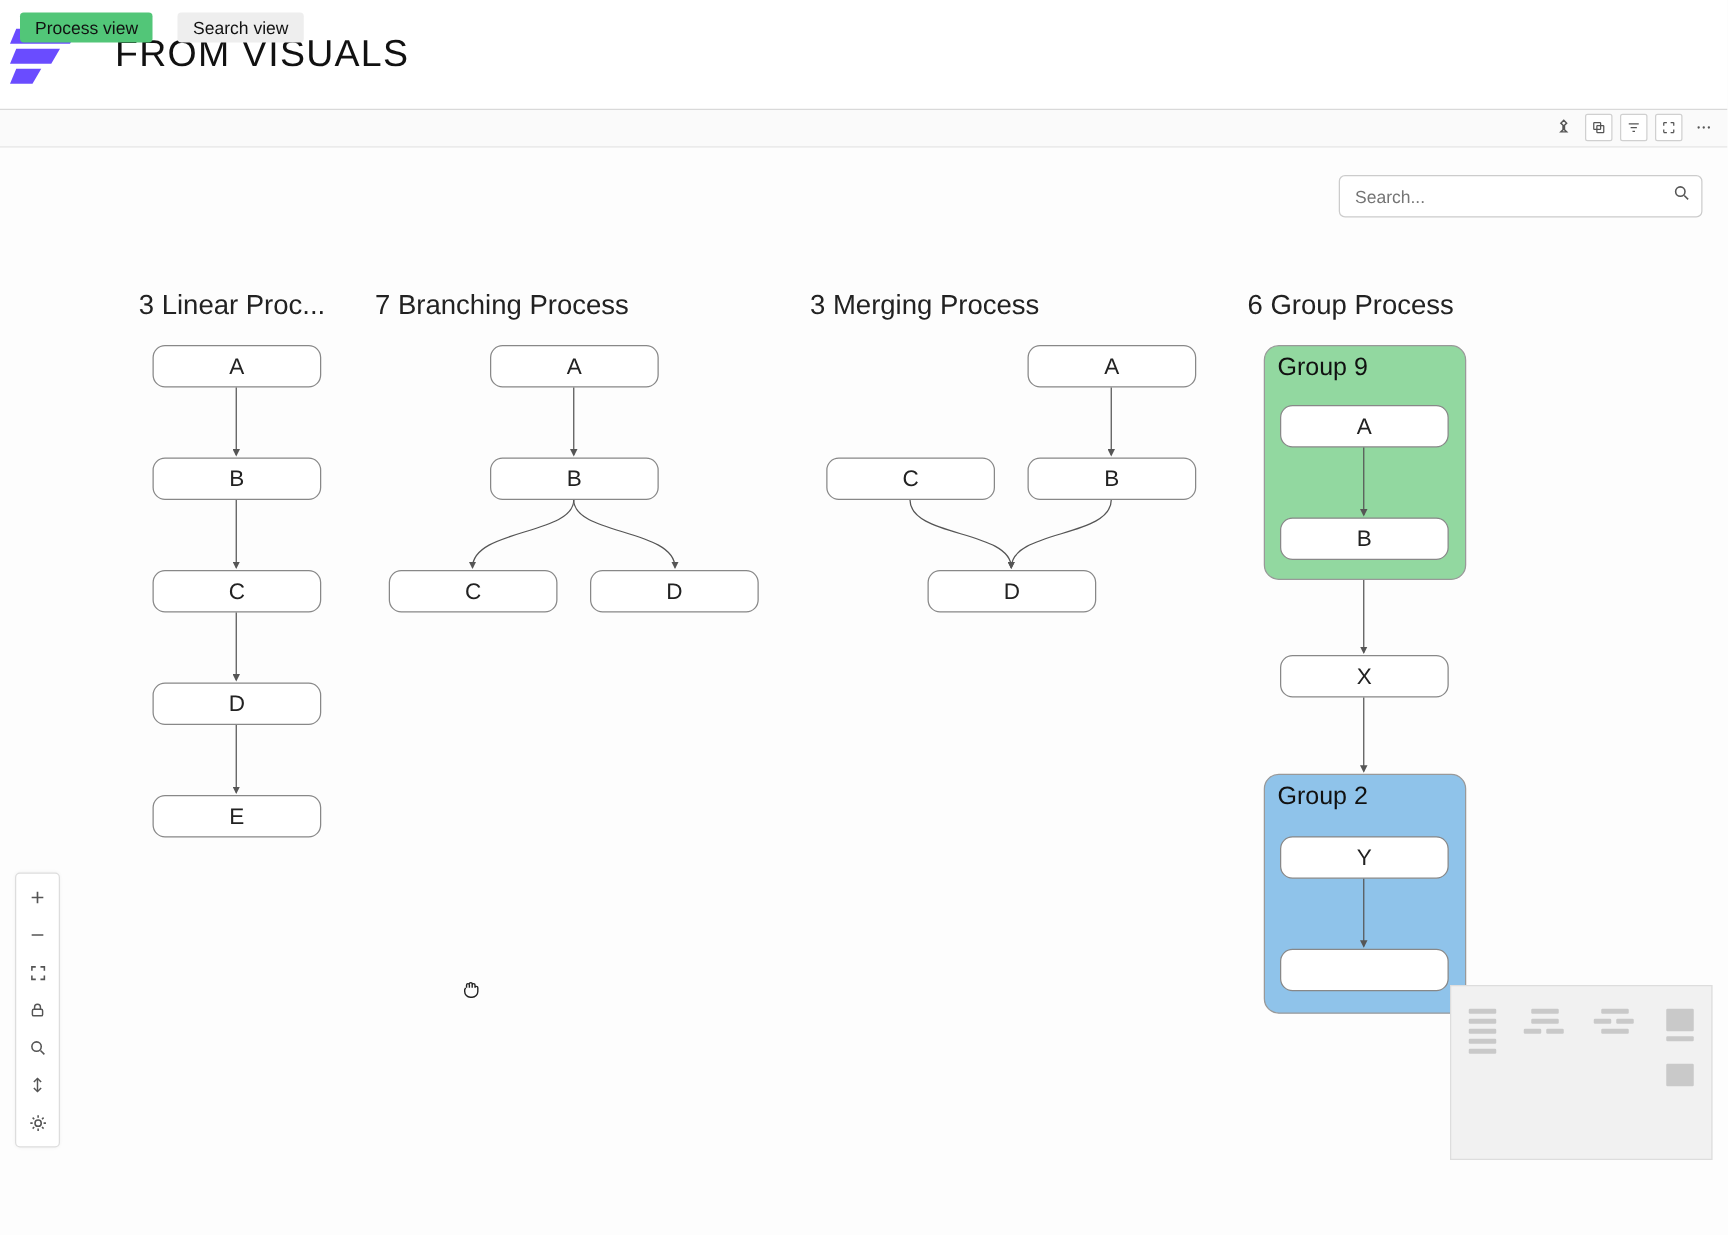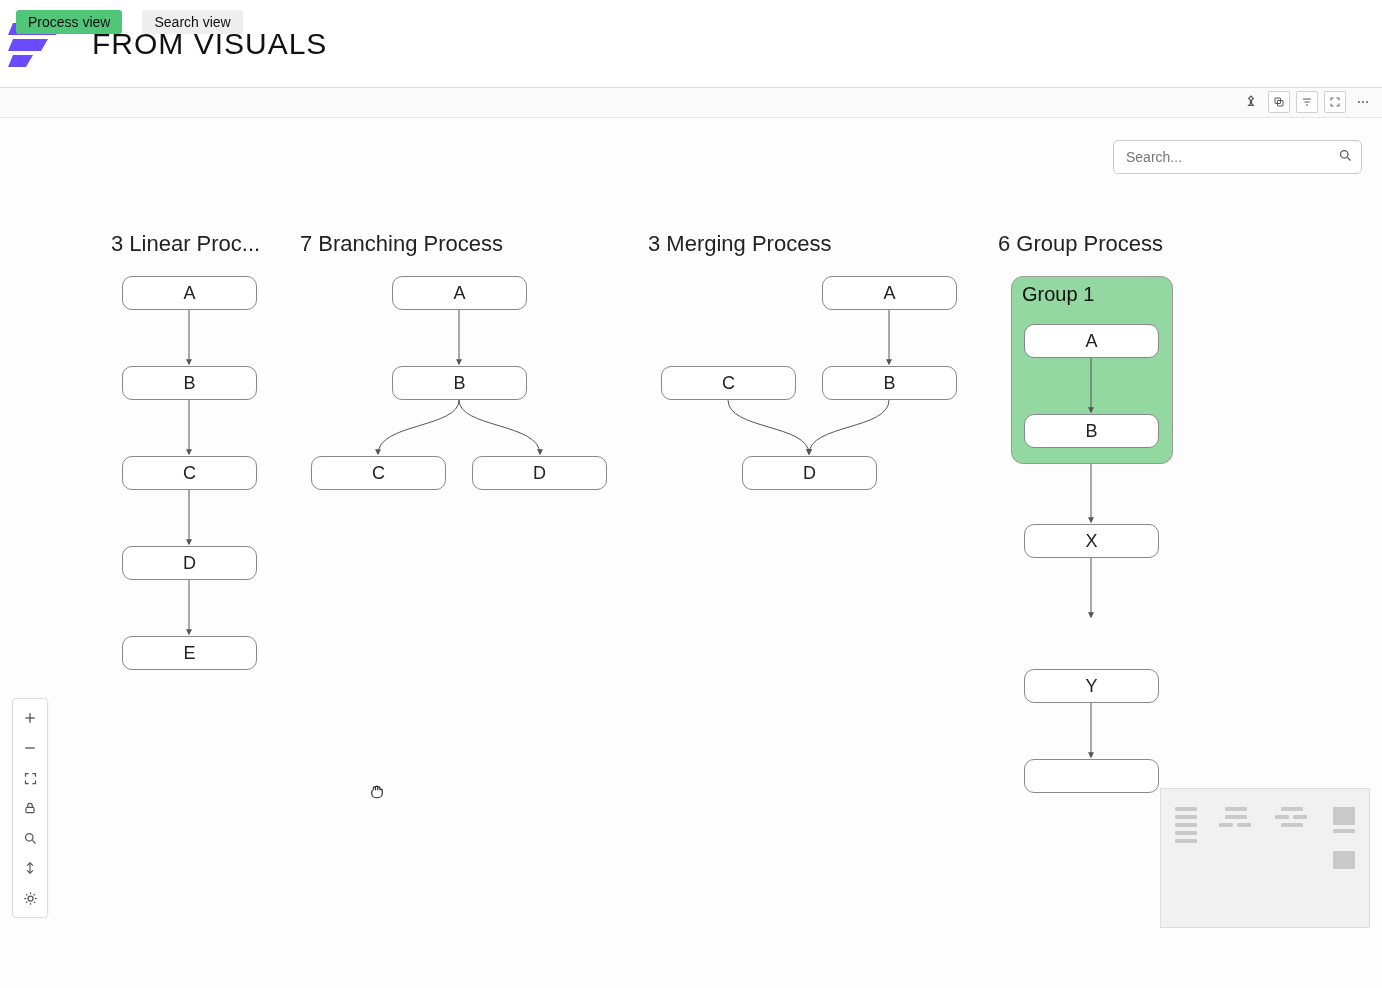--- a/index.html
+++ b/index.html
@@ -87,21 +87,21 @@
   }
   .tab.active {
     background: #52c678;
     color: #111;
   }
 
   
   .search-wrap {
     position: absolute;
     right: 20px; top: 140px;
-    width: 249px; height: 34px;
+    width: 291px; height: 34px;
     border: 1px solid #ccc;
     border-radius: 5px;
     display: flex;
     align-items: center;
     padding: 0 8px 0 10px;
     background: #fff;
   }
   .search-wrap input {
     border: none; outline: none;
     flex: 1;
@@ -292,27 +292,30 @@
   <div class="node" style="left:392px; top:248px;">B</div>
   <div class="node" style="left:311px; top:338px;">C</div>
   <div class="node" style="left:472px; top:338px;">D</div>
 
   <div class="node" style="left:822px; top:158px;">A</div>
   <div class="node" style="left:822px; top:248px;">B</div>
   <div class="node" style="left:661px; top:248px;">C</div>
   <div class="node" style="left:742px; top:338px;">D</div>
 
   <div class="group g1" style="left:1011px; top:158px; width:162px; height:188px;">
-    <div class="group-label">Group 1</div>
+    <div class="group-label">Group 9</div>
   </div>
   <div class="node" style="left:1024px; top:206px;">A</div>
   <div class="node" style="left:1024px; top:296px;">B</div>
 
   <div class="node" style="left:1024px; top:406px;">X</div>
 
+  <div class="group g2" style="left:1011px; top:501px; width:162px; height:192px;">
+    <div class="group-label">Group 2</div>
+  </div>
   <div class="node" style="left:1024px; top:551px;">Y</div>
   <div class="node" style="left:1024px; top:641px;"></div>
 
   <svg class="overlay">
     <defs>
       <marker id="arrow" viewBox="0 0 10 10" refX="8" refY="5" markerWidth="6" markerHeight="6" orient="auto">
         <path d="M0,0 L10,5 L0,10 z" fill="#555"></path>
       </marker>
     </defs>
 

